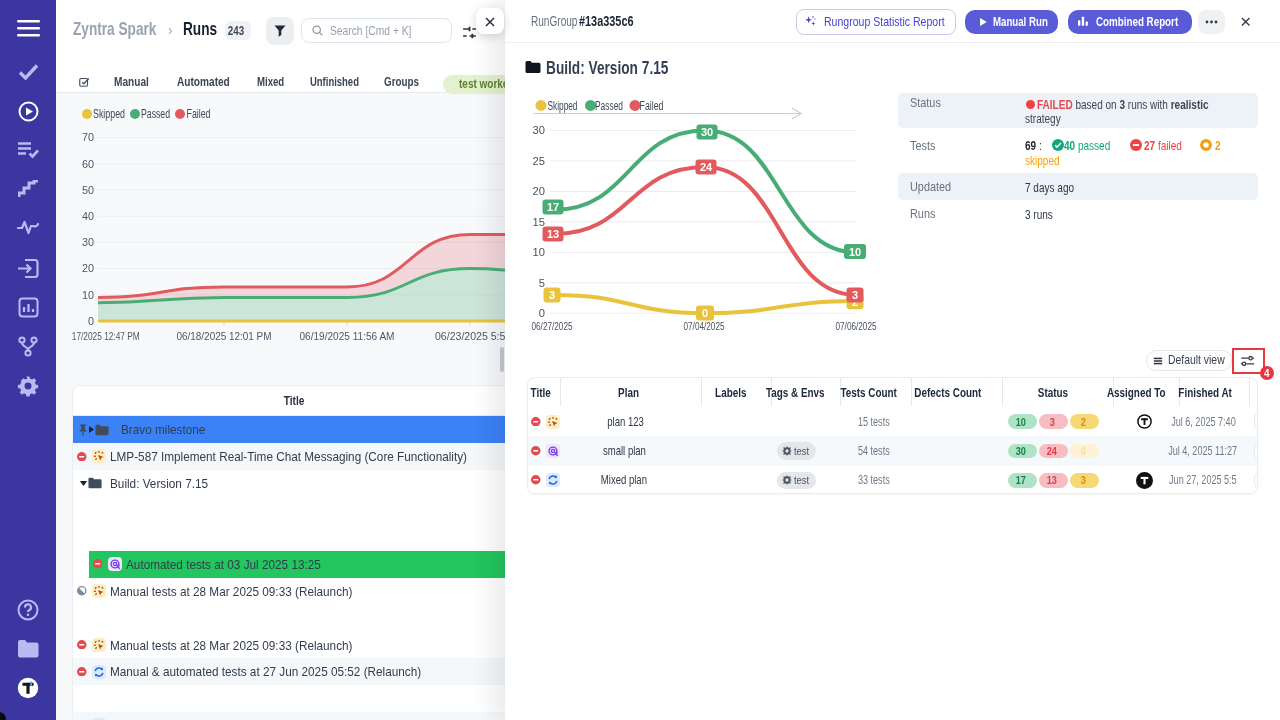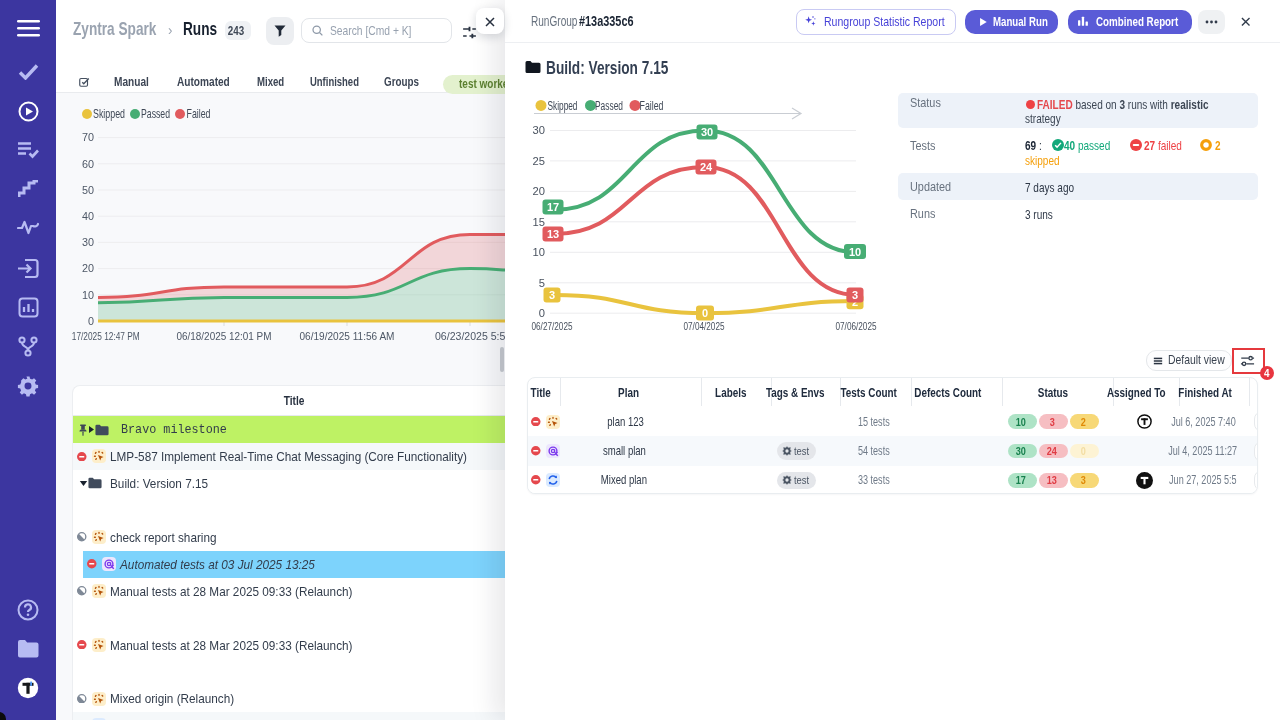--- a/index.html
+++ b/index.html
@@ -73,21 +73,21 @@
     <path d="M42.0 207.7 C105.0 207.7 105.0 202.4 168.0 202.4 C229.5 202.4 229.5 202.4 291.0 202.4 C352.5 202.4 352.5 173.6 414.0 173.6 C447.0 173.6 447.0 176.2 480.0 176.2" fill="none" stroke="#47ad74" stroke-width="3"></path>
     <line x1="42" y1="226.0" x2="449" y2="226.0" stroke="#e9c33e" stroke-width="3"></line>
     <text x="15.8" y="245" font-size="10.5" fill="#4d5766" textLength="68" lengthAdjust="spacingAndGlyphs">17/2025 12:47 PM</text>
     <text x="168" y="245" font-size="10.5" fill="#4d5766" text-anchor="middle" textLength="95" lengthAdjust="spacingAndGlyphs">06/18/2025 12:01 PM</text>
     <text x="291" y="245" font-size="10.5" fill="#4d5766" text-anchor="middle" textLength="95" lengthAdjust="spacingAndGlyphs">06/19/2025 11:56 AM</text>
     <text x="379" y="245" font-size="10.5" fill="#4d5766" textLength="95" lengthAdjust="spacingAndGlyphs">06/23/2025 5:52 PM</text>
   </svg>
 <div class="ab" style="left:72px;top:385px;width:433px;height:335px;background:#fff;border-radius:8px 0 0 0;border:1px solid #eceef1;border-right:none;border-bottom:none;overflow:hidden;font-family:inherit;">
     <div class="ab" style="left:0;top:0;width:448px;height:30px;border-bottom:1px solid #e7eaee;"></div>
     <div class="tt" style="left:224px;top:7.5px;font-size:13px;font-weight:700;color:#27303f;transform-origin:0 50%;transform:translateX(-50%) scaleX(0.78);">Title</div>
-    <div class="ab" style="left:0;top:30.2px;width:448px;height:26.9px;background:#bef264;font-family:Liberation Mono, monospace;">
+    <div class="ab" style="left:0;top:30.2px;width:448px;height:26.9px;background:#3b82f6;">
       <div class="ab" style="left:6.3px;top:7.4px;">
         <svg width="8" height="12" viewBox="0 0 8 12" fill="#3f4856">
           <rect x="1" y="0.5" width="6" height="1.4" rx="0.7"></rect>
           <rect x="2.2" y="1.2" width="3.6" height="4.6"></rect>
           <path d="M1 5.8 h6 l0.6 1.8 H0.4 Z"></path>
           <rect x="3.4" y="7.6" width="1.2" height="4.2" rx="0.6"></rect>
         </svg>
       </div>
       <div class="ab" style="left:13.8px;top:8.9px;">
         <svg width="8" height="9" viewBox="0 0 8 9">
@@ -129,125 +129,103 @@
           <path d="M0.8 2 L8.2 2 L4.5 7 Z" fill="#19212e"></path>
         </svg>
       </div>
       <div class="ab" style="left:15.3px;top:7.4px;">
         <svg width="14" height="12" viewBox="0 0 16 13" fill="#404b5c">
           <path d="M0.5 2 a1.5 1.5 0 0 1 1.5 -1.5 h3.4 l1.6 1.8 h7 a1.5 1.5 0 0 1 1.5 1.5 v7.2 a1.5 1.5 0 0 1 -1.5 1.5 h-12 a1.5 1.5 0 0 1 -1.5 -1.5 Z"></path>
         </svg>
       </div>
       <div class="tt" style="left:37px;top:6.2px;font-size:13.5px;font-weight:400;color:#323c4b;transform-origin:0 50%;transform:scaleX(0.871);">Build: Version 7.15</div>
     </div>
-    <div class="ab" style="left:0;top:137.8px;width:448px;height:26.9px;background:#fff;">
+    <div class="ab" style="left:16px;top:164.7px;width:448px;height:26.9px;background:#22c55e;">
+      <div class="ab" style="left:4.2px;top:8.6px;">
+        <svg width="9.5" height="9.5" viewBox="0 0 10 10">
+          <circle cx="5" cy="5" r="5" fill="#e5484d"></circle>
+          <rect x="2.2" y="4.1" width="5.6" height="1.8" rx="0.9" fill="#fff"></rect>
+        </svg>
+      </div>
+      <div class="ab" style="left:19.4px;top:6.4px;">
+        <svg width="14" height="14" viewBox="0 0 14 14">
+          <rect width="14" height="14" rx="4" fill="#ece7fd"></rect>
+          <circle cx="7" cy="7" r="3.9" fill="none" stroke="#7c3aed" stroke-width="1.4"></circle>
+          <circle cx="7" cy="7" r="1.6" fill="none" stroke="#7c3aed" stroke-width="1.3"></circle>
+          <path d="M8.6 5.4 v2.3 a1.5 1.5 0 0 0 2.9 0.4" fill="none" stroke="#7c3aed" stroke-width="1.2"></path>
+          <path d="M9.2 9.2 l2.6 2.6" stroke="#7c3aed" stroke-width="1.5"></path>
+        </svg>
+      </div>
+      <div class="tt" style="left:36.6px;top:6.2px;font-size:13.5px;font-weight:400;color:#323c4b;transform-origin:0 50%;transform:scaleX(0.871);">Automated tests at 03 Jul 2025 13:25</div>
+    </div>
+    <div class="ab" style="left:0;top:191.6px;width:448px;height:26.9px;background:#fff;">
       <div class="ab" style="left:4.2px;top:8.6px;">
         <svg width="9.5" height="9.5" viewBox="0 0 10 10">
           <circle cx="5" cy="5" r="4.3" fill="#fff" stroke="#7e8896" stroke-width="1.4"></circle>
           <path d="M1.96 1.96 A4.3 4.3 0 0 0 8.04 8.04 Z" fill="#7e8896"></path>
         </svg>
       </div>
       <div class="ab" style="left:19.4px;top:6.4px;">
         <svg width="14" height="14" viewBox="0 0 14 14">
           <rect width="14" height="14" rx="4" fill="#fdeeca"></rect>
           <g fill="#b45309">
             <path d="M6 6 l5.6 2.1 -2.4 1 -1 2.4 z"></path>
             <rect x="6.3" y="1.7" width="1.4" height="2.2" rx="0.7"></rect>
             <rect x="2.6" y="3.2" width="2.2" height="1.4" rx="0.7" transform="rotate(-45 3.7 3.9)"></rect>
             <rect x="9.3" y="3.1" width="2.2" height="1.4" rx="0.7" transform="rotate(45 10.4 3.8)"></rect>
             <rect x="1.8" y="6.6" width="2.2" height="1.4" rx="0.7"></rect>
             <rect x="3 " y="9.3" width="2.2" height="1.4" rx="0.7" transform="rotate(-45 4.1 10)"></rect>
           </g>
         </svg>
       </div>
-      <div class="tt" style="left:36.6px;top:6.2px;font-size:13.5px;font-weight:400;color:#323c4b;transform-origin:0 50%;transform:scaleX(0.871);">check report sharing</div>
-    </div>
-    <div class="ab" style="left:10px;top:164.7px;width:448px;height:26.9px;background:#7dd3fc;font-style:italic;">
+      <div class="tt" style="left:36.6px;top:6.2px;font-size:13.5px;font-weight:400;color:#323c4b;transform-origin:0 50%;transform:scaleX(0.871);">Manual tests at 28 Mar 2025 09:33 (Relaunch)</div>
+    </div>
+    <div class="ab" style="left:0;top:245.4px;width:448px;height:26.9px;background:#fff;">
       <div class="ab" style="left:4.2px;top:8.6px;">
         <svg width="9.5" height="9.5" viewBox="0 0 10 10">
           <circle cx="5" cy="5" r="5" fill="#e5484d"></circle>
           <rect x="2.2" y="4.1" width="5.6" height="1.8" rx="0.9" fill="#fff"></rect>
-        </svg>
-      </div>
-      <div class="ab" style="left:19.4px;top:6.4px;">
-        <svg width="14" height="14" viewBox="0 0 14 14">
-          <rect width="14" height="14" rx="4" fill="#ece7fd"></rect>
-          <circle cx="7" cy="7" r="3.9" fill="none" stroke="#7c3aed" stroke-width="1.4"></circle>
-          <circle cx="7" cy="7" r="1.6" fill="none" stroke="#7c3aed" stroke-width="1.3"></circle>
-          <path d="M8.6 5.4 v2.3 a1.5 1.5 0 0 0 2.9 0.4" fill="none" stroke="#7c3aed" stroke-width="1.2"></path>
-          <path d="M9.2 9.2 l2.6 2.6" stroke="#7c3aed" stroke-width="1.5"></path>
-        </svg>
-      </div>
-      <div class="tt" style="left:36.6px;top:6.2px;font-size:13.5px;font-weight:400;color:#323c4b;transform-origin:0 50%;transform:scaleX(0.871);">Automated tests at 03 Jul 2025 13:25</div>
-    </div>
-    <div class="ab" style="left:0;top:191.6px;width:448px;height:26.9px;background:#fff;">
-      <div class="ab" style="left:4.2px;top:8.6px;">
-        <svg width="9.5" height="9.5" viewBox="0 0 10 10">
-          <circle cx="5" cy="5" r="4.3" fill="#fff" stroke="#7e8896" stroke-width="1.4"></circle>
-          <path d="M1.96 1.96 A4.3 4.3 0 0 0 8.04 8.04 Z" fill="#7e8896"></path>
         </svg>
       </div>
       <div class="ab" style="left:19.4px;top:6.4px;">
         <svg width="14" height="14" viewBox="0 0 14 14">
           <rect width="14" height="14" rx="4" fill="#fdeeca"></rect>
           <g fill="#b45309">
             <path d="M6 6 l5.6 2.1 -2.4 1 -1 2.4 z"></path>
             <rect x="6.3" y="1.7" width="1.4" height="2.2" rx="0.7"></rect>
             <rect x="2.6" y="3.2" width="2.2" height="1.4" rx="0.7" transform="rotate(-45 3.7 3.9)"></rect>
             <rect x="9.3" y="3.1" width="2.2" height="1.4" rx="0.7" transform="rotate(45 10.4 3.8)"></rect>
             <rect x="1.8" y="6.6" width="2.2" height="1.4" rx="0.7"></rect>
             <rect x="3 " y="9.3" width="2.2" height="1.4" rx="0.7" transform="rotate(-45 4.1 10)"></rect>
           </g>
         </svg>
       </div>
       <div class="tt" style="left:36.6px;top:6.2px;font-size:13.5px;font-weight:400;color:#323c4b;transform-origin:0 50%;transform:scaleX(0.871);">Manual tests at 28 Mar 2025 09:33 (Relaunch)</div>
     </div>
-    <div class="ab" style="left:0;top:245.4px;width:448px;height:26.9px;background:#fff;">
+    <div class="ab" style="left:0;top:272.3px;width:448px;height:26.9px;background:#f5f8fa;">
       <div class="ab" style="left:4.2px;top:8.6px;">
         <svg width="9.5" height="9.5" viewBox="0 0 10 10">
           <circle cx="5" cy="5" r="5" fill="#e5484d"></circle>
           <rect x="2.2" y="4.1" width="5.6" height="1.8" rx="0.9" fill="#fff"></rect>
         </svg>
       </div>
       <div class="ab" style="left:19.4px;top:6.4px;">
         <svg width="14" height="14" viewBox="0 0 14 14">
-          <rect width="14" height="14" rx="4" fill="#fdeeca"></rect>
-          <g fill="#b45309">
-            <path d="M6 6 l5.6 2.1 -2.4 1 -1 2.4 z"></path>
-            <rect x="6.3" y="1.7" width="1.4" height="2.2" rx="0.7"></rect>
-            <rect x="2.6" y="3.2" width="2.2" height="1.4" rx="0.7" transform="rotate(-45 3.7 3.9)"></rect>
-            <rect x="9.3" y="3.1" width="2.2" height="1.4" rx="0.7" transform="rotate(45 10.4 3.8)"></rect>
-            <rect x="1.8" y="6.6" width="2.2" height="1.4" rx="0.7"></rect>
-            <rect x="3 " y="9.3" width="2.2" height="1.4" rx="0.7" transform="rotate(-45 4.1 10)"></rect>
-          </g>
-        </svg>
-      </div>
-      <div class="tt" style="left:36.6px;top:6.2px;font-size:13.5px;font-weight:400;color:#323c4b;transform-origin:0 50%;transform:scaleX(0.871);">Manual tests at 28 Mar 2025 09:33 (Relaunch)</div>
-    </div>
-    <div class="ab" style="left:0;top:299.2px;width:448px;height:26.9px;background:#fff;">
-      <div class="ab" style="left:4.2px;top:8.6px;">
-        <svg width="9.5" height="9.5" viewBox="0 0 10 10">
-          <circle cx="5" cy="5" r="4.3" fill="#fff" stroke="#7e8896" stroke-width="1.4"></circle>
-          <path d="M1.96 1.96 A4.3 4.3 0 0 0 8.04 8.04 Z" fill="#7e8896"></path>
-        </svg>
-      </div>
-      <div class="ab" style="left:19.4px;top:6.4px;">
-        <svg width="14" height="14" viewBox="0 0 14 14">
-          <rect width="14" height="14" rx="4" fill="#fdeeca"></rect>
-          <g fill="#b45309">
-            <path d="M6 6 l5.6 2.1 -2.4 1 -1 2.4 z"></path>
-            <rect x="6.3" y="1.7" width="1.4" height="2.2" rx="0.7"></rect>
-            <rect x="2.6" y="3.2" width="2.2" height="1.4" rx="0.7" transform="rotate(-45 3.7 3.9)"></rect>
-            <rect x="9.3" y="3.1" width="2.2" height="1.4" rx="0.7" transform="rotate(45 10.4 3.8)"></rect>
-            <rect x="1.8" y="6.6" width="2.2" height="1.4" rx="0.7"></rect>
-            <rect x="3 " y="9.3" width="2.2" height="1.4" rx="0.7" transform="rotate(-45 4.1 10)"></rect>
-          </g>
-        </svg>
-      </div>
-      <div class="tt" style="left:36.6px;top:6.2px;font-size:13.5px;font-weight:400;color:#323c4b;transform-origin:0 50%;transform:scaleX(0.871);">Mixed origin (Relaunch)</div>
+          <rect width="14" height="14" rx="4" fill="#dbeafe"></rect>
+          <g fill="none" stroke="#2563eb" stroke-width="1.5">
+            <path d="M3.2 6.2 a4 4 0 0 1 7.3 -1.4"></path>
+            <path d="M10.8 7.8 a4 4 0 0 1 -7.3 1.4"></path>
+          </g>
+          <g fill="#2563eb">
+            <path d="M10.7 2.6 l0.3 2.6 -2.5 -0.8 z"></path>
+            <path d="M3.3 11.4 l-0.3 -2.6 2.5 0.8 z"></path>
+          </g>
+        </svg>
+      </div>
+      <div class="tt" style="left:36.6px;top:6.2px;font-size:13.5px;font-weight:400;color:#323c4b;transform-origin:0 50%;transform:scaleX(0.871);">Manual &amp; automated tests at 27 Jun 2025 05:52 (Relaunch)</div>
     </div>
     <div class="ab" style="left:0;top:326.1px;width:448px;height:26.9px;background:#f5f8fa;">
       <div class="ab" style="left:19.4px;top:6.4px;">
         <svg width="14" height="14" viewBox="0 0 14 14">
           <rect width="14" height="14" rx="4" fill="#dbeafe"></rect>
           <g fill="none" stroke="#2563eb" stroke-width="1.5">
             <path d="M3.2 6.2 a4 4 0 0 1 7.3 -1.4"></path>
             <path d="M10.8 7.8 a4 4 0 0 1 -7.3 1.4"></path>
           </g>
           <g fill="#2563eb">

